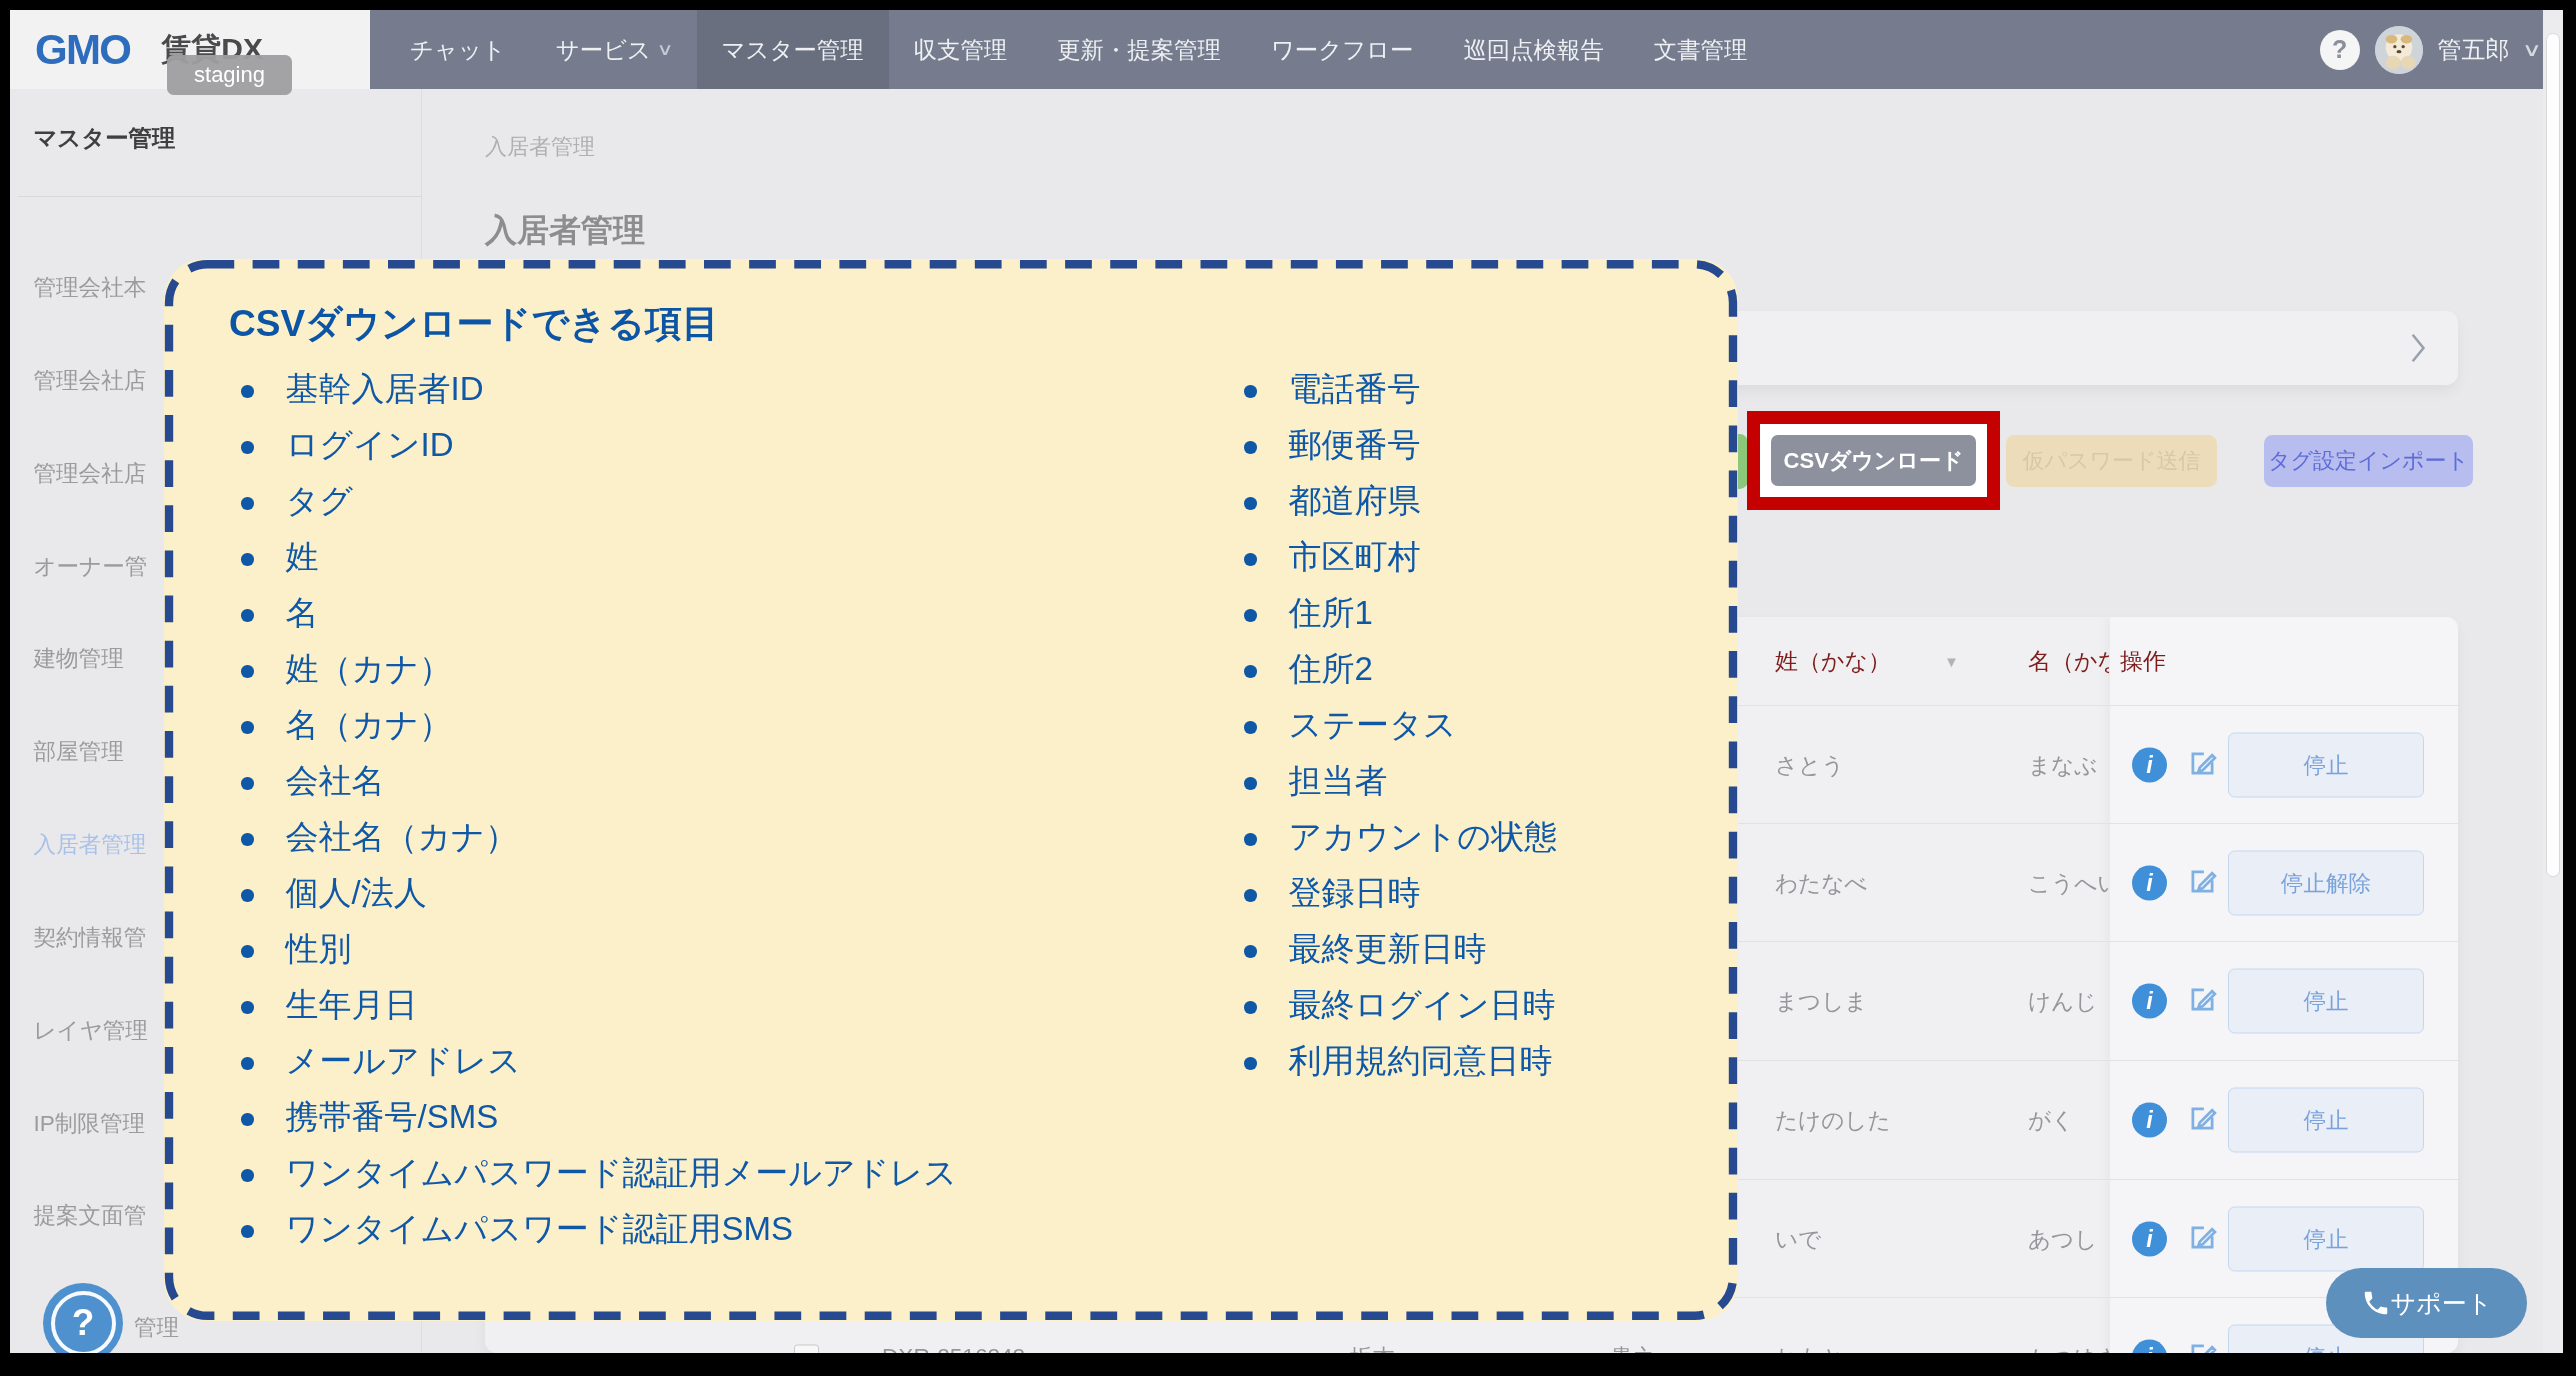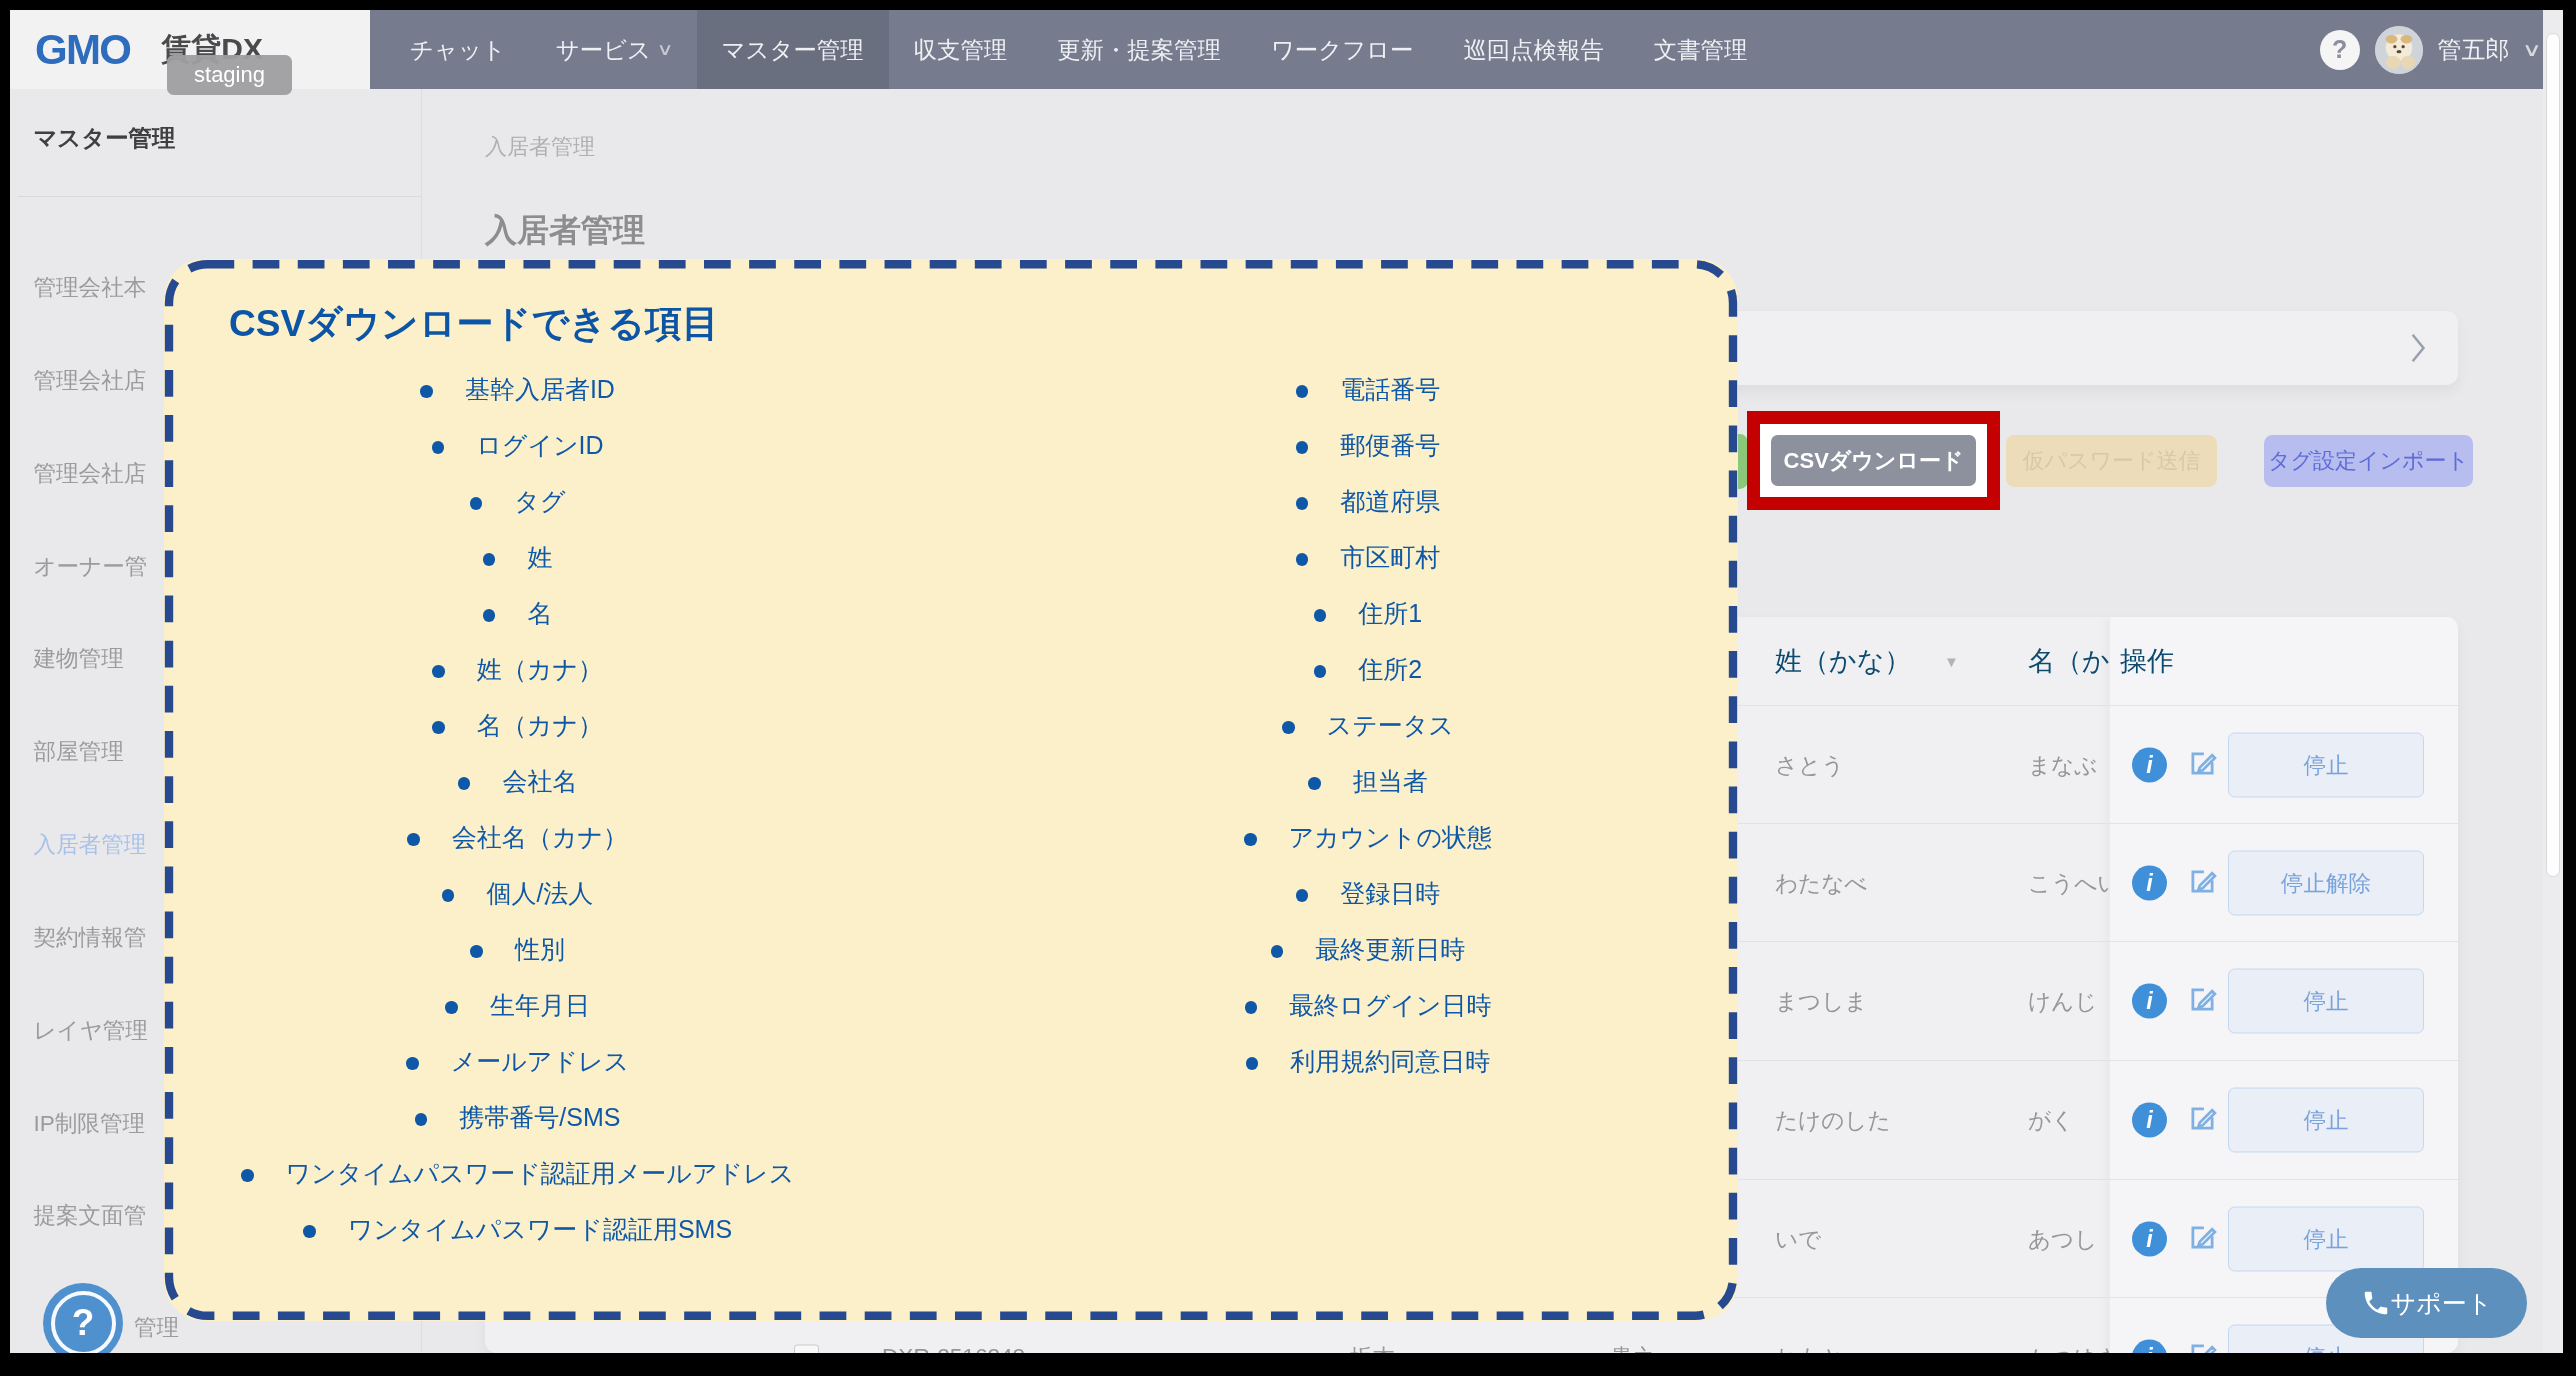--- a/index.html
+++ b/index.html
@@ -62,21 +62,21 @@
                 background:#b7bdee; border:none; border-radius:8.4px; color:#5e6bd8;
                 font-size:22px; cursor:pointer; white-space:nowrap; }
 
   
   .table-card { position:absolute; left:475px; top:607px; width:1973px; height:736px;
                 background:#f0f0f2; border-radius:11.7px; box-shadow:0 6.7px 13.4px rgba(0,0,0,0.05);
                 overflow:hidden; }
   .fixed-col { position:absolute; left:1625px; top:0; width:348px; height:736px;
                background:#f5f5f7; box-shadow:-5px 0 8.4px rgba(0,0,0,0.03); }
   .thead { position:absolute; left:0; top:0; width:100%; height:88px; }
-  .th { position:absolute; top:50%; transform:translateY(-50%); font-size:27px; color:#0c4a6e; white-space:nowrap; }
+  .th { position:absolute; top:50%; transform:translateY(-50%); font-size:23px; color:#7f1d1d; white-space:nowrap; }
   .th-lastkana { left:1290px; }
   .sort-caret { position:absolute; left:1459px; top:50%; transform:translateY(-50%);
                 font-size:15px; color:#b3b3b5; cursor:pointer; }
   .th-firstkana { left:1543px; max-width:81px; overflow:hidden; }
   .th-actions { left:1635px; }
   .trow { position:absolute; left:0; width:100%; height:118px; border-top:0.8px solid #e2e2e4; }
   .cell { position:absolute; top:50%; transform:translateY(-50%); font-size:22.6px; color:#96969a; white-space:nowrap; }
   .c-lk { left:1290px; }
   .c-fk { left:1543px; max-width:81px; overflow:hidden; }
   .c-check { left:309px; width:25px; height:25px; border:1.7px solid #c8c8ca; border-radius:3.3px;
@@ -92,21 +92,21 @@
               border-radius:6.7px; color:#7aa3dc; font-size:22.6px; cursor:pointer; white-space:nowrap; }
 
   
   .callout { position:absolute; left:117px; top:249px; width:1574px; height:1062px; z-index:30;margin-left:37px; }
   .callout-bg { position:absolute; inset:0; background:#fbf0c9; border-radius:40px; }
   .callout-svg { position:absolute; inset:0; }
   .callout-title { position:absolute; left:65px; top:40px; font-size:37px; font-weight:700; color:#0c55a6; }
   .c-list { position:absolute; top:102px; list-style:none; }
   .c-list.left { left:77px; }
   .c-list.right { left:1080px; }
-  .c-list li { height:56px; line-height:56px; font-size:25px; color:#0f58a8; white-space:nowrap;text-align:center; }
+  .c-list li { height:56px; line-height:56px; font-size:33px; color:#0f58a8; white-space:nowrap; }
   .c-list li::before { content:""; display:inline-block; width:12.5px; height:12.5px; border-radius:50%;
                        background:#0f58a8; margin-right:32px; vertical-align:middle; }
 
   
   .help-fab { position:absolute; left:33px; top:1273px; width:80px; height:80px; border-radius:50%;
               background:#4f90cf; z-index:35; cursor:pointer; }
   .help-fab-ring { position:absolute; inset:7.5px; border:4.2px solid rgba(255,255,255,0.95); border-radius:50%; }
   .help-fab-q { position:absolute; inset:0; display:flex; align-items:center; justify-content:center;
                 color:#fff; font-size:37px; font-weight:700; }
   .support-pill { position:absolute; left:2316px; top:1258px; width:201px; height:70px;

